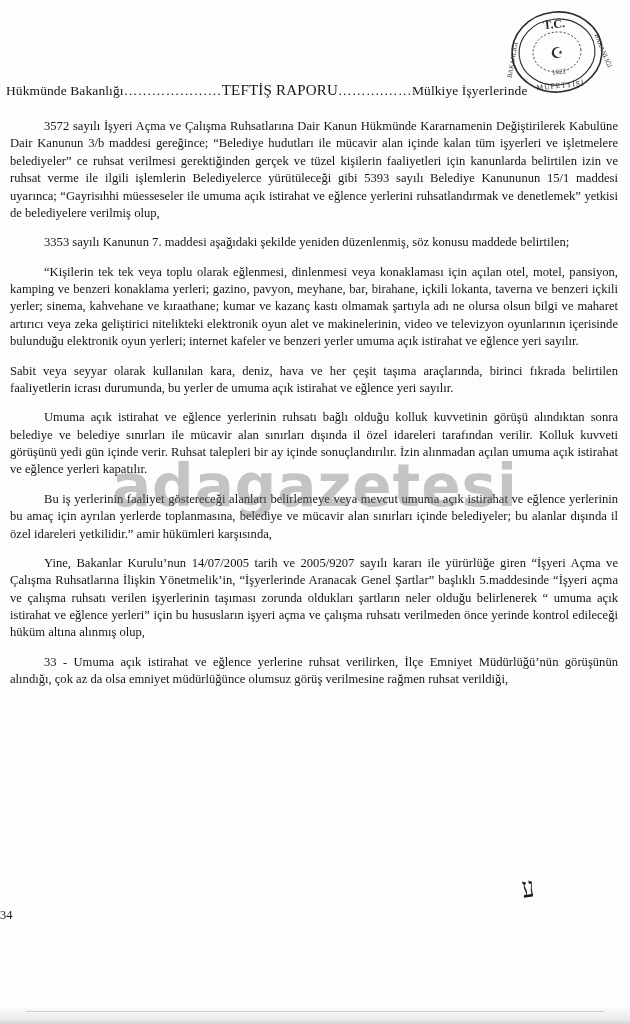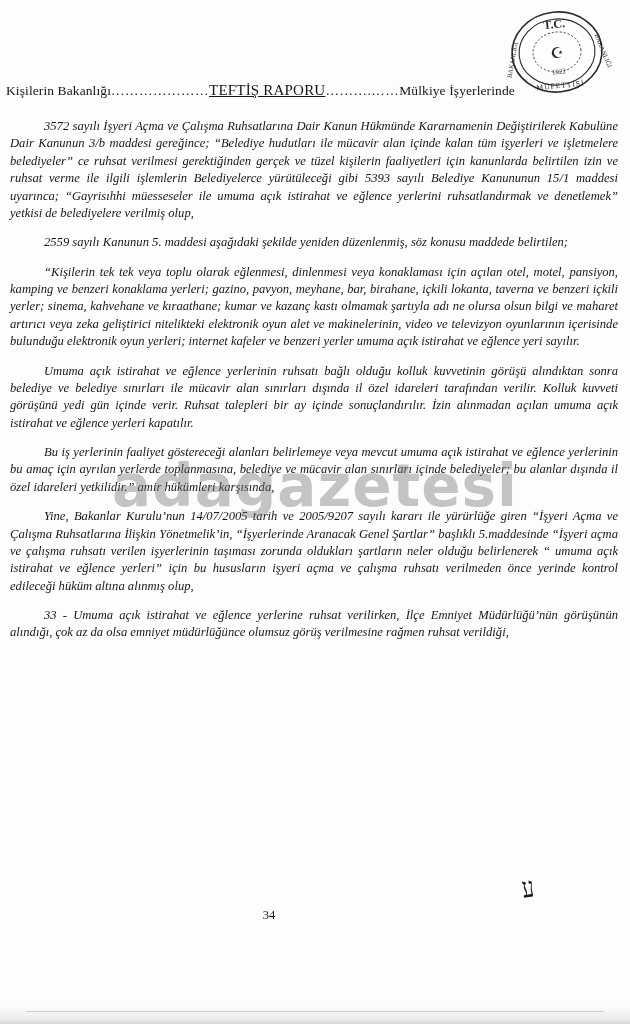--- a/index.html
+++ b/index.html
@@ -39,37 +39,35 @@
     top: 82px;
     left: 6px;
     right: 12px;
     font-size: 13.5px;
     letter-spacing: 0.1px;
     white-space: nowrap;
   }
   .header-line .big {
     font-size: 15px;
     letter-spacing: 0.2px;
-    text-decoration: underline;
   }
   .header-line .dots { letter-spacing: 0.5px; }
 
   
   .body-text {
     position: absolute;
     top: 118px;
     left: 10px;
     width: 608px;
     font-size: 12.6px;
     line-height: 1.38;
     text-align: justify;
   }
   .body-text p {
     margin: 0 0 12px 0;
-    font-style: italic;
   }
   .body-text p.indent { text-indent: 34px; }
 
   
   .watermark {
     position: absolute;
     top: 452px;
     left: 0;
     width: 630px;
     text-align: center;
@@ -92,23 +90,22 @@
     transform: rotate(-8deg) scaleX(0.75);
     color: #1a1a1a;
   }
 
   
   .page-number {
     position: absolute;
     top: 908px;
     left: 0;
     width: 506px;
-    text-align: center;
+    text-align: left;
     font-size: 12.5px;
-    margin-left: 16px;
   }
 
   
   .bottom-edge {
     position: absolute;
     left: 0;
     bottom: 0;
     width: 630px;
     height: 18px;
     background: linear-gradient(to bottom, rgba(255,255,255,0) 0%, rgba(225,225,225,0.65) 75%, rgba(205,205,205,0.85) 100%);
@@ -139,27 +136,28 @@
         <text x="59" y="52" font-size="15" text-anchor="middle">☪</text>
         <text x="59" y="68" font-size="7" text-anchor="middle">1922</text>
         <text x="59" y="82" font-size="7.5" text-anchor="middle" letter-spacing="1">MÜFETTİŞİ</text>
         <text x="16" y="50" font-size="6.5" text-anchor="middle" transform="rotate(-74 16 50)">BAKANLIĞI</text>
         <text x="103" y="50" font-size="6.5" text-anchor="middle" transform="rotate(74 103 50)">BAKANLIĞI</text>
       </g>
     </svg>
   </div>
 
   <div class="header-line">
-    <span>Kişilerin Bakanlığı</span><span class="dots">…………………</span><span class="big">TEFTİŞ RAPORU</span><span class="dots">……….……</span><span>Mülkiye İşyerlerinde</span>
+    <span>Hükmünde Bakanlığı</span><span class="dots">…………………</span><span class="big">TEFTİŞ RAPORU</span><span class="dots">……….……</span><span>Mülkiye İşyerlerinde</span>
   </div>
 
   <div class="body-text">
     <p class="indent">3572 sayılı İşyeri Açma ve Çalışma Ruhsatlarına Dair Kanun Hükmünde Kararnamenin Değiştirilerek Kabulüne Dair Kanunun 3/b maddesi gereğince; “Belediye hudutları ile mücavir alan içinde kalan tüm işyerleri ve işletmelere belediyeler” ce ruhsat verilmesi gerektiğinden gerçek ve tüzel kişilerin faaliyetleri için kanunlarda belirtilen izin ve ruhsat verme ile ilgili işlemlerin Belediyelerce yürütüleceği gibi 5393 sayılı Belediye Kanununun 15/1 maddesi uyarınca; “Gayrisıhhi müesseseler ile umuma açık istirahat ve eğlence yerlerini ruhsatlandırmak ve denetlemek” yetkisi de belediyelere verilmiş olup,</p>
-    <p class="indent">2559 sayılı Kanunun 5. maddesi aşağıdaki şekilde yeniden düzenlenmiş, söz konusu maddede belirtilen;</p>
+    <p class="indent">3353 sayılı Kanunun 7. maddesi aşağıdaki şekilde yeniden düzenlenmiş, söz konusu maddede belirtilen;</p>
     <p class="indent">“Kişilerin tek tek veya toplu olarak eğlenmesi, dinlenmesi veya konaklaması için açılan otel, motel, pansiyon, kamping ve benzeri konaklama yerleri; gazino, pavyon, meyhane, bar, birahane, içkili lokanta, taverna ve benzeri içkili yerler; sinema, kahvehane ve kıraathane; kumar ve kazanç kastı olmamak şartıyla adı ne olursa olsun bilgi ve maharet artırıcı veya zeka geliştirici nitelikteki elektronik oyun alet ve makinelerinin, video ve televizyon oyunlarının içerisinde bulunduğu elektronik oyun yerleri; internet kafeler ve benzeri yerler umuma açık istirahat ve eğlence yeri sayılır.</p>
+    <p>Sabit veya seyyar olarak kullanılan kara, deniz, hava ve her çeşit taşıma araçlarında, birinci fıkrada belirtilen faaliyetlerin icrası durumunda, bu yerler de umuma açık istirahat ve eğlence yeri sayılır.</p>
     <p class="indent">Umuma açık istirahat ve eğlence yerlerinin ruhsatı bağlı olduğu kolluk kuvvetinin görüşü alındıktan sonra belediye ve belediye sınırları ile mücavir alan sınırları dışında il özel idareleri tarafından verilir. Kolluk kuvveti görüşünü yedi gün içinde verir. Ruhsat talepleri bir ay içinde sonuçlandırılır. İzin alınmadan açılan umuma açık istirahat ve eğlence yerleri kapatılır.</p>
     <p class="indent">Bu iş yerlerinin faaliyet göstereceği alanları belirlemeye veya mevcut umuma açık istirahat ve eğlence yerlerinin bu amaç için ayrılan yerlerde toplanmasına, belediye ve mücavir alan sınırları içinde belediyeler; bu alanlar dışında il özel idareleri yetkilidir.” amir hükümleri karşısında,</p>
     <p class="indent">Yine, Bakanlar Kurulu’nun 14/07/2005 tarih ve 2005/9207 sayılı kararı ile yürürlüğe giren “İşyeri Açma ve Çalışma Ruhsatlarına İlişkin Yönetmelik’in, “İşyerlerinde Aranacak Genel Şartlar” başlıklı 5.maddesinde “İşyeri açma ve çalışma ruhsatı verilen işyerlerinin taşıması zorunda oldukları şartların neler olduğu belirlenerek “ umuma açık istirahat ve eğlence yerleri” için bu hususların işyeri açma ve çalışma ruhsatı verilmeden önce yerinde kontrol edileceği hüküm altına alınmış olup,</p>
     <p class="indent">33 - Umuma açık istirahat ve eğlence yerlerine ruhsat verilirken, İlçe Emniyet Müdürlüğü’nün görüşünün alındığı, çok az da olsa emniyet müdürlüğünce olumsuz görüş verilmesine rağmen ruhsat verildiği,</p>
   </div>
 
   <div class="watermark">adagazetesi</div>
 
   <div class="signature">ﬠ</div>
 

